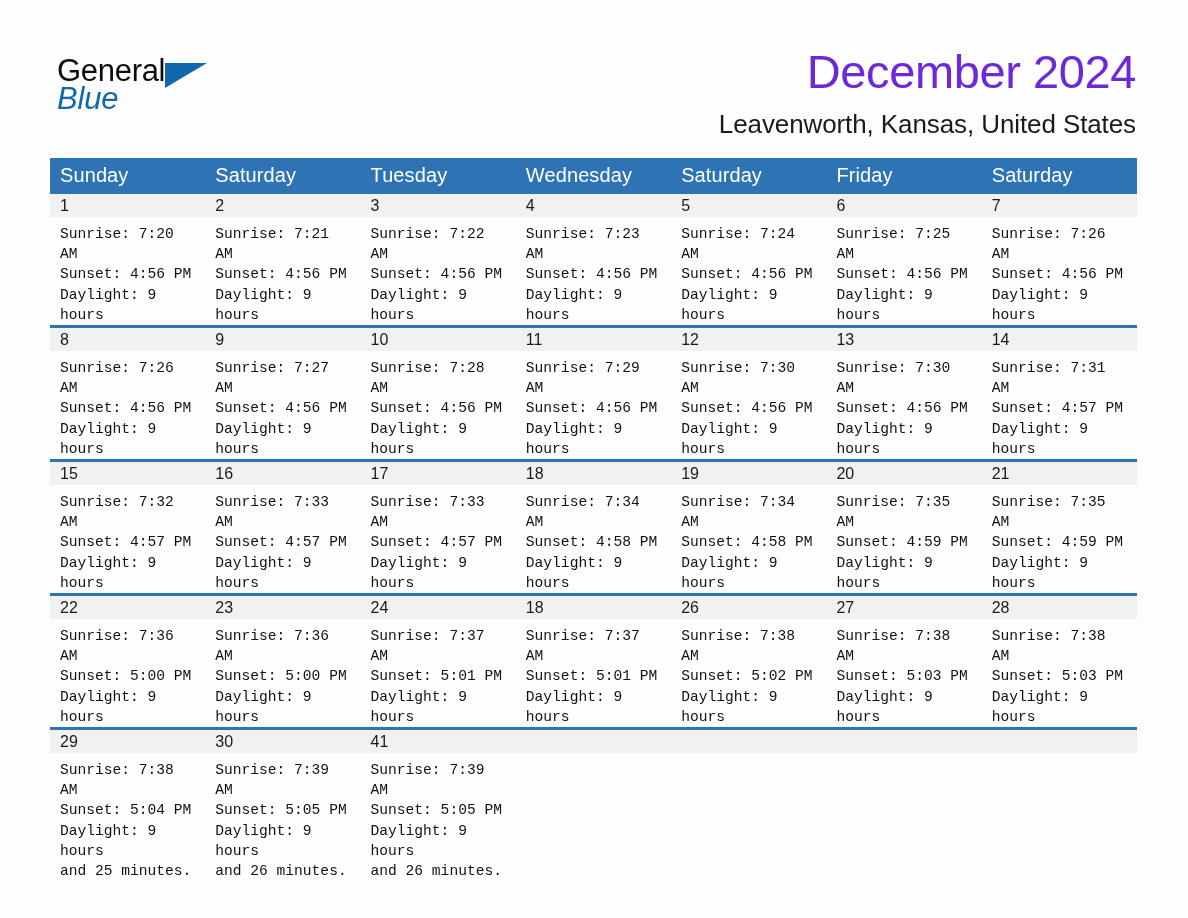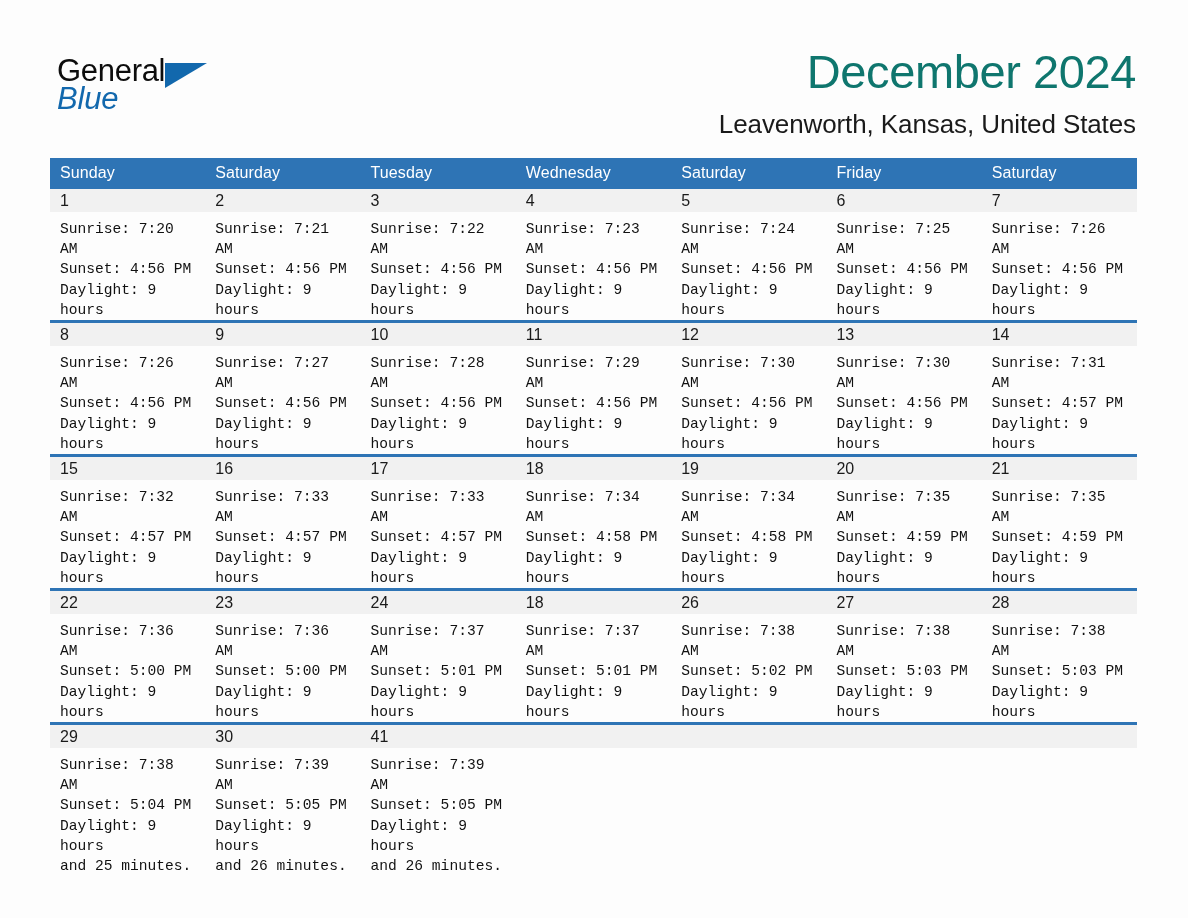--- a/index.html
+++ b/index.html
@@ -72,21 +72,21 @@
   .title-block {
     position: absolute;
     right: 52px;
     top: 44px;
     text-align: right;
     width: 700px;
   }
   .month-title {
     font-size: 47px;
     line-height: 56px;
-    color: #0f766e;
+    color: #6d28d9;
     font-weight: 400;
     letter-spacing: -0.4px;
   }
   .location-title {
     font-size: 26px;
     line-height: 32px;
     color: #1a1a1a;
     font-weight: 400;
     margin-top: 8px;
     letter-spacing: -0.1px;
@@ -100,21 +100,21 @@
     width: 1087px;
   }
   .cal-table {
     width: 1087px;
     border-collapse: collapse;
     table-layout: fixed;
   }
   .cal-table th {
     background: #2e74b5;
     color: #ffffff;
-    font-size: 16px;
+    font-size: 20px;
     font-weight: 400;
     text-align: left;
     padding: 6px 0 7px 10px;
     height: 14px;
     vertical-align: middle;
     letter-spacing: 0.1px;
   }
   .cal-table td {
     width: 155.28px;
     vertical-align: top;

